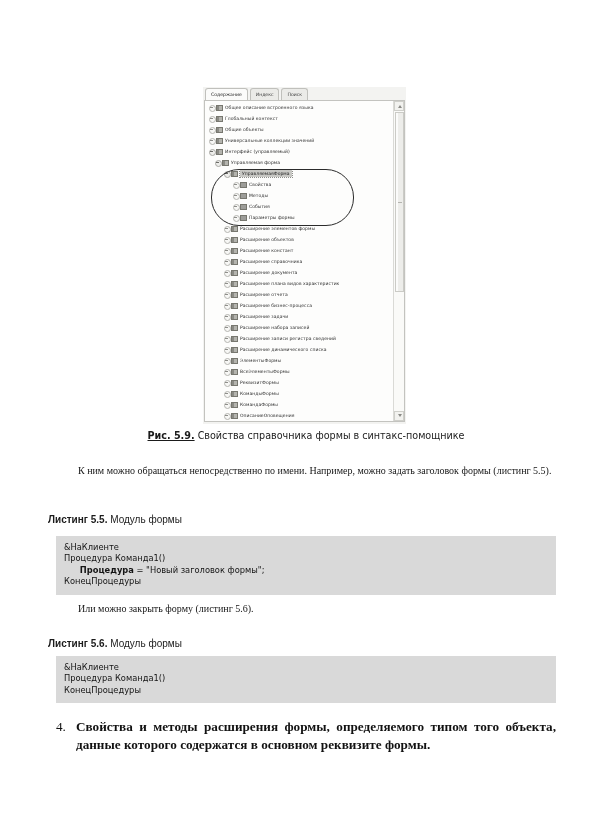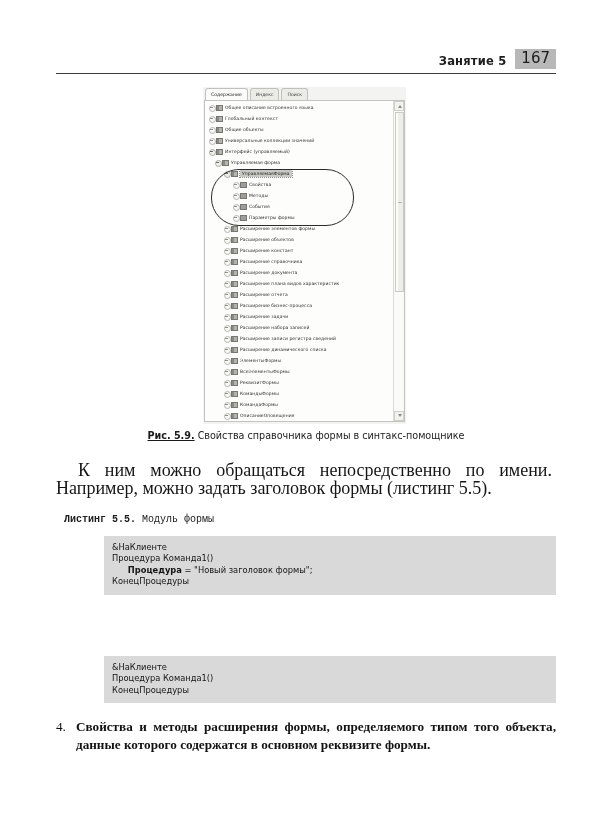--- a/index.html
+++ b/index.html
@@ -279,56 +279,55 @@
     color: #1b1b1b;
   }
   .fig-caption b { font-weight: 700; text-decoration: underline; }
 
   
   .para {
     position: absolute;
     left: 56px;
     right: 48px;
     font-family: "Liberation Serif", serif;
-    font-size: 18px;
+    font-size: 10px;
     line-height: 17.5px;
     text-align: justify;
     text-indent: 22px;
     color: #161616;
   }
   .para-1 { top: 462px; }
   .para-2 { top: 600px; }
 
   
   .listing-head {
     position: absolute;
-    left: 64px;
+    left: 48px;
     right: 44px;
-    font-family: Liberation Mono, monospace;
+    font-family: Liberation Sans, sans-serif;
     font-size: 10px;
     line-height: 14px;
     color: #1b1b1b;
   }
   .listing-head b { font-weight: 700; }
   .lh-1 { top: 513px; }
   .lh-2 { top: 637px; }
 
   
   .code {
     position: absolute;
     left: 56px;
     right: 44px;
     background: #d9d9d9;
     font-family: "DejaVu Sans", sans-serif;
     font-size: 8.3px;
     line-height: 11.4px;
     color: #141414;
     padding: 6px 8px 7px 8px;
     box-sizing: border-box;
-    margin-left: 48px;
   }
   .code-1 { top: 536px; }
   .code-2 { top: 656px; }
   .code-line { white-space: pre; }
   .code-line b { font-weight: 700; }
 
   
   .numitem {
     position: absolute;
     left: 56px;
@@ -348,27 +347,20 @@
   .numitem-text {
     flex: 1;
     text-align: justify;
   }
 </style>
 </head>
 <body>
 
 <div class="page">
 
-  <div class="header">
-    <div class="header-inner">
-      <span class="header-label">Занятие 5</span>
-      <span class="header-pageno">167</span>
-    </div>
-    <div class="header-rule"></div>
-  </div>
 
   <div class="figure">
     <div class="sh-window">
 
       <div class="sh-tabstrip" id="tabstrip">
           <div class="sh-tab active">Содержание</div>
           <div class="sh-tab">Индекс</div>
           <div class="sh-tab">Поиск</div>
         </div>
 
@@ -543,21 +535,25 @@
     <b>Листинг 5.5.</b><span> Модуль формы</span>
   </div>
 
   <div class="code code-1" id="code1">
       <div class="code-line"><span>&amp;НаКлиенте</span></div>
       <div class="code-line"><span>Процедура Команда1()</span></div>
       <div class="code-line"><span>      </span><b>Процедура</b><span> = "Новый заголовок формы";</span></div>
       <div class="code-line"><span>КонецПроцедуры</span></div>
     </div>
 
-
+  <div class="para para-2">Или можно закрыть форму (листинг 5.6).</div>
+
+  <div class="listing-head lh-2">
+    <b>Листинг 5.6.</b><span> Модуль формы</span>
+  </div>
 
   <div class="code code-2" id="code2">
       <div class="code-line"><span>&amp;НаКлиенте</span></div>
       <div class="code-line"><span>Процедура Команда1()</span></div>
       <div class="code-line"><span>КонецПроцедуры</span></div>
     </div>
 
   <div class="numitem">
     <span class="numitem-marker">4.</span>
     <span class="numitem-text">Свойства и методы расширения формы, определяемого типом того объекта, данные которого содержатся в основном реквизите формы.</span>

